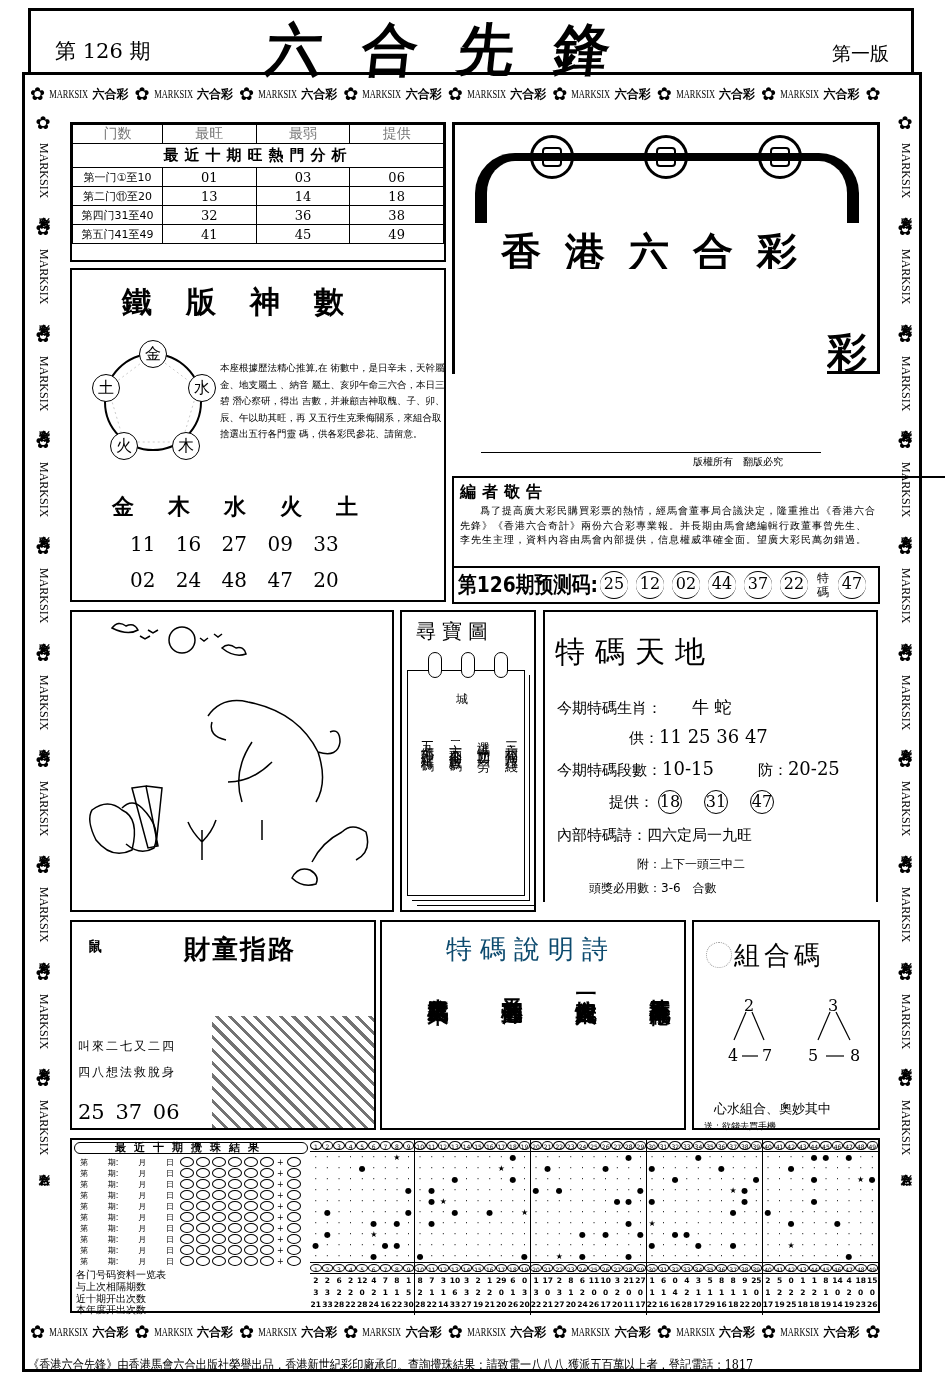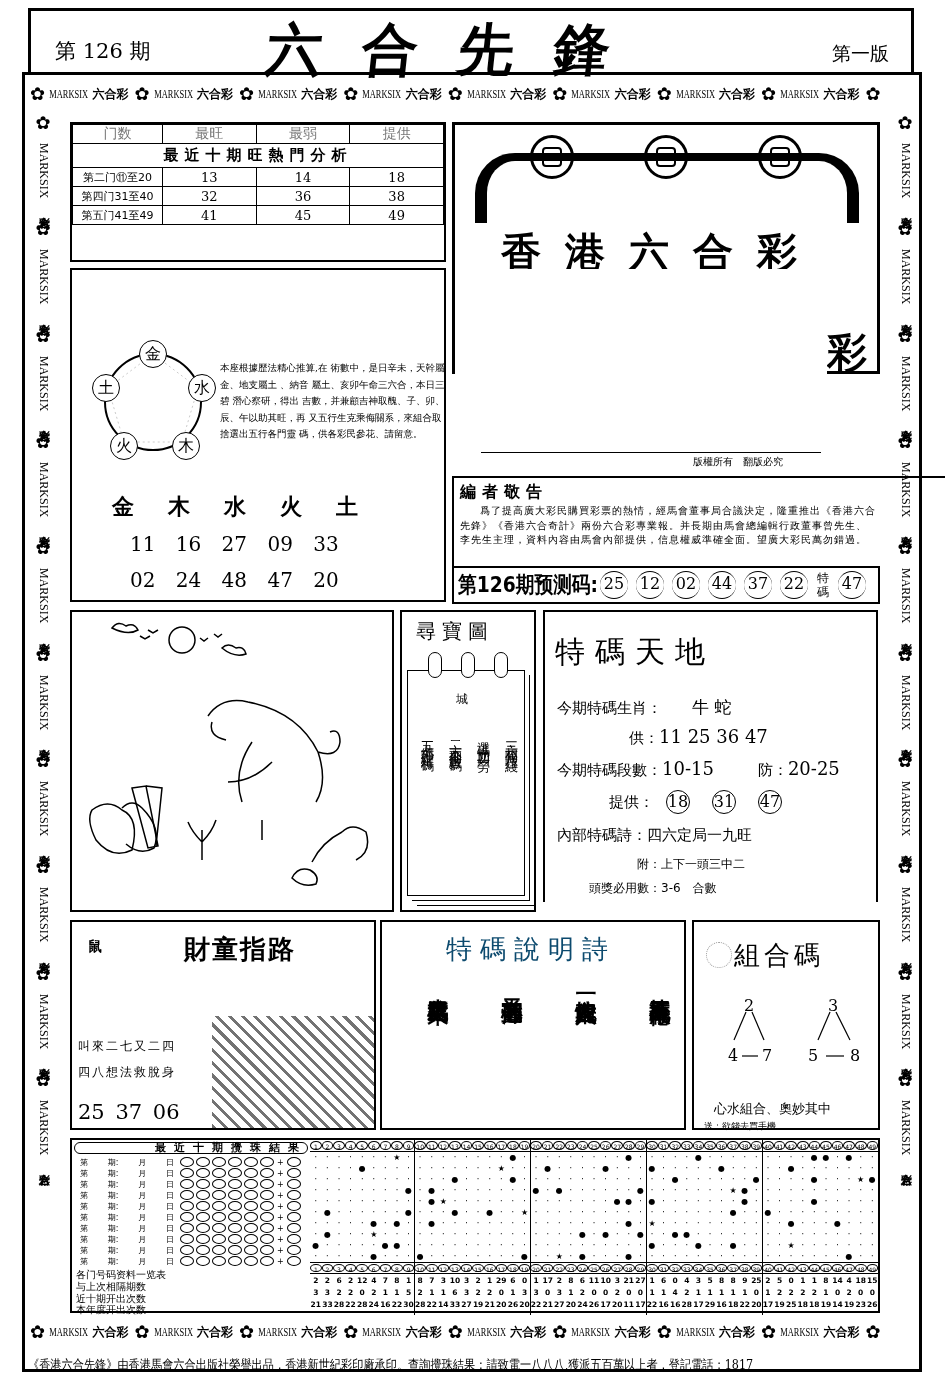--- a/index.html
+++ b/index.html
@@ -88,21 +88,21 @@
 
 #combo{left:692px;top:920px;width:188px;height:210px;border:2px solid #000}
 #combo .h{position:absolute;left:40px;top:16px;font-size:26px;letter-spacing:4px;font-family:"DejaVu Sans",sans-serif}
 #combo .ring{position:absolute;left:12px;top:20px;width:26px;height:26px;border:1px dotted #999;border-radius:50%}
 #combo .tri{position:absolute;font-size:16px}
 #combo .note{position:absolute;left:20px;top:178px;font-size:13px;font-family:"DejaVu Sans",sans-serif;white-space:nowrap}
 #combo .gift{position:absolute;left:10px;top:198px;font-size:9px;font-family:"DejaVu Sans",sans-serif}
 
 #res{left:70px;top:1138px;width:810px;height:175px;border:2px solid #000}
 #res .left{position:absolute;left:0;top:0;width:238px;height:124px}
-#res .cap{position:absolute;left:2px;top:2px;width:234px;height:12px;border:1px solid #000;border-radius:8px;font-size:11px;font-weight:bold;text-align:right;line-height:10px;letter-spacing:8px;font-family:"DejaVu Sans",sans-serif}
+#res .cap{position:absolute;left:2px;top:2px;width:234px;height:12px;border:1px solid #000;border-radius:8px;font-size:11px;font-weight:bold;text-align:center;line-height:10px;letter-spacing:8px;font-family:"DejaVu Sans",sans-serif}
 #res .drow{position:absolute;left:8px;height:12px;font-size:8px;display:flex;align-items:center;font-family:"DejaVu Sans",sans-serif}
 #res .drow .lab{width:100px;display:flex;justify-content:space-between;padding-right:6px}
 #res .drow .ovs{display:flex;gap:2px}
 #res .drow .ovs i{width:14px;height:10px;border:1px solid #000;border-radius:50%;display:block}
 #res .grid{position:absolute;left:238px;top:0;width:568px}
 #res .hdrrow{display:flex;height:12px;border-bottom:1px solid #000}
 #res .hdrrow span,#res .gr span,#res .st span{flex:1;text-align:center;font-size:7px;font-family:"DejaVu Sans",sans-serif}
 #res .hdrrow span{border:1px solid #000;border-radius:50%;font-size:6px;line-height:9px;margin:1px 0}
 #res .gr{display:flex;height:11px;align-items:center}
 #res .gr span{font-size:8px;line-height:11px}
@@ -250,20 +250,26 @@
   <table>
     <tbody>
         <tr>
       <th>门数</th>
       <th>最旺</th>
       <th>最弱</th>
       <th>提供</th>
     </tr>
     <tr>
           <td colspan="4" class="cap">最近十期旺熱門分析</td>
+        </tr>
+    <tr>
+          <td class="gate">第一门①至10</td>
+          <td>01</td>
+          <td>03</td>
+          <td>06</td>
         </tr>
     <tr>
           <td class="gate">第二门⑪至20</td>
           <td>13</td>
           <td>14</td>
           <td>18</td>
         </tr>
     <tr>
           <td class="gate">第四门31至40</td>
           <td>32</td>
@@ -274,20 +280,21 @@
           <td class="gate">第五门41至49</td>
           <td>41</td>
           <td>45</td>
           <td>49</td>
         </tr>
   </tbody>
     </table>
 </div>
 
 <div id="iron" class="abs">
+  <div class="ttl">鐵版神數</div>
   <div class="wheel">
     <svg width="130" height="120" style="position:absolute;left:0;top:0">
       <circle cx="65" cy="62" r="48" fill="none" stroke="#000" stroke-width="2"></circle>
       <polygon points="65,14 110,48 94,102 36,102 20,48" fill="none" stroke="#ccc" stroke-dasharray="2 3"></polygon>
     </svg>
     <span class="elem" style="left:51px;top:0px">金</span>
     <span class="elem" style="left:100px;top:34px">水</span>
     <span class="elem" style="left:84px;top:92px">木</span>
     <span class="elem" style="left:22px;top:92px">火</span>
     <span class="elem" style="left:4px;top:34px">土</span>
@@ -368,21 +375,21 @@
       <i></i>
       <i></i>
     </div>
 </div>
 
 <div id="special" class="abs">
   <div class="h">特碼天地</div>
   <div class="row" style="left:12px;top:84px"><span>今期特碼生肖：</span><span style="margin-left:30px;font-size:17px">牛 蛇</span></div>
   <div class="row" style="left:84px;top:114px"><span>供：</span><span class="v">11 25 36 47</span></div>
   <div class="row" style="left:12px;top:146px"><span>今期特碼段數：</span><span class="v">10-15</span><span style="margin-left:44px">防：</span><span class="v">20-25</span></div>
-  <div class="row" style="left:64px;top:178px"><span>提供：</span><span style="margin-left:12px"><span class="circ">18</span><span class="circ">31</span><span class="circ">47</span></span></div>
+  <div class="row" style="left:64px;top:178px"><span>提供：</span><span style="margin-left:4px"><span class="circ">18</span><span class="circ">31</span><span class="circ">47</span></span></div>
   <div class="row" style="left:12px;top:214px"><span>內部特碼詩：</span><span>四六定局一九旺</span></div>
   <div class="row" style="left:92px;top:244px;font-size:12px"><span>附：</span><span>上下一頭三中二</span></div>
   <div class="row" style="left:44px;top:268px;font-size:12px"><span>頭獎必用數：</span><span>3-6　合數</span></div>
 </div>
 
 <div id="wealth" class="abs">
   <div class="zod">鼠</div>
   <div class="h">財童指路</div>
   <div class="art"></div>
   <div class="l" style="top:116px">叫來二七又二四</div>

